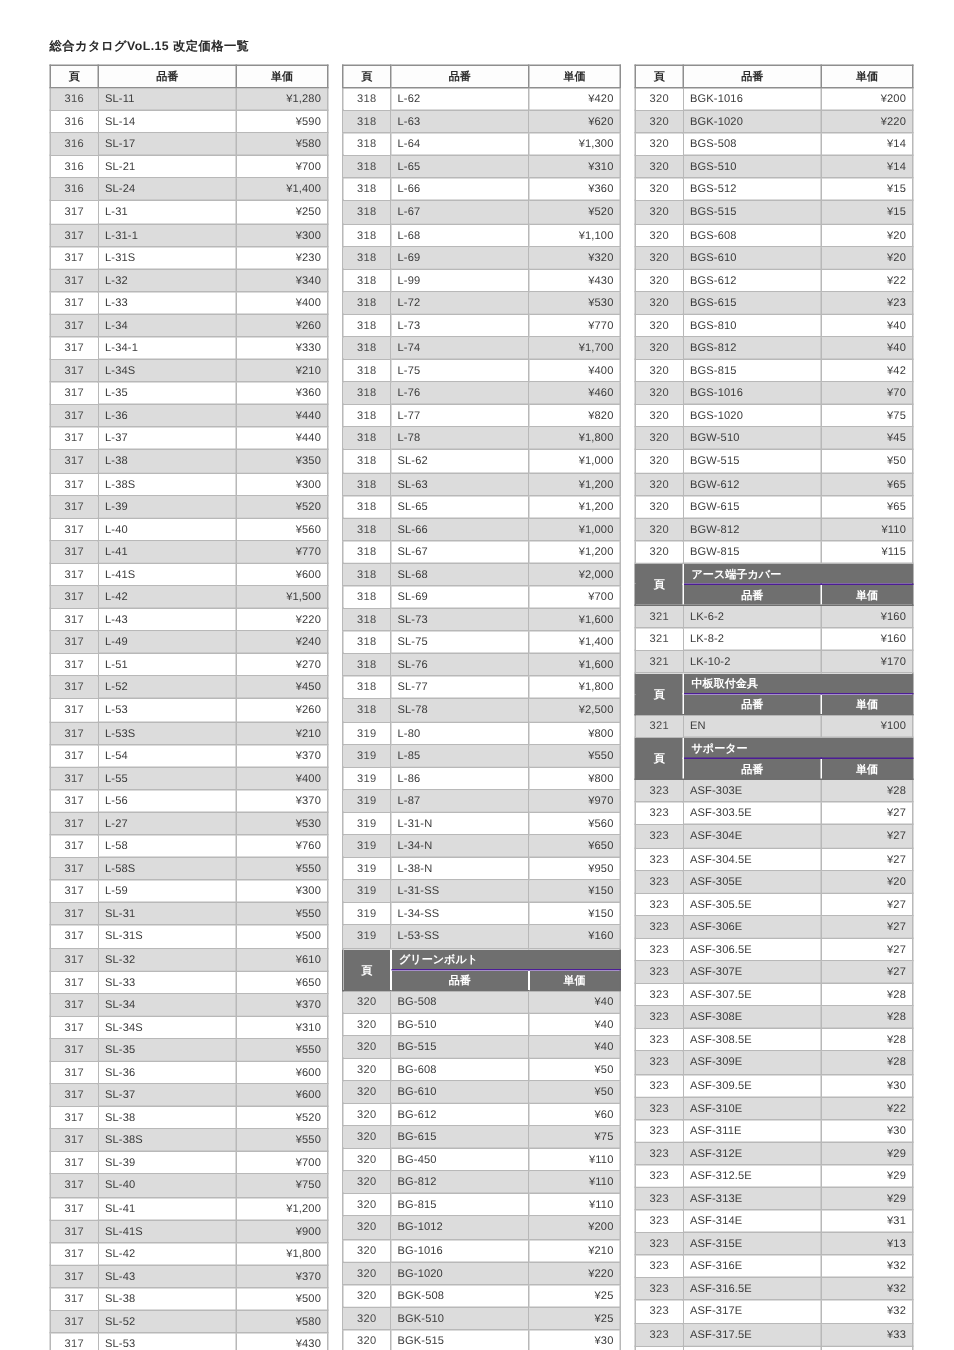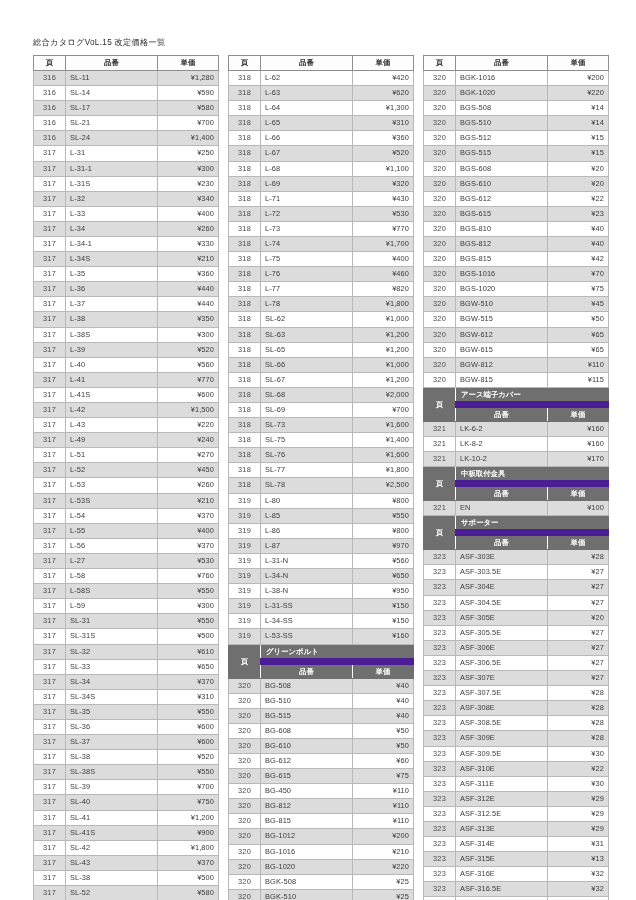--- a/index.html
+++ b/index.html
@@ -12,24 +12,24 @@
     -webkit-font-smoothing:antialiased;
   }
   .page{
     position:relative;
     width:636px;height:900px;
     box-sizing:border-box;
     padding:26px 28px 0 33px;
   }
   .doc-title{
     font-size:8.2px;
-    font-weight:normal;
+    font-weight:bold;
     color:#2b2b2b;
     letter-spacing:.3px;
-    margin:12px 0 7px 0;
+    margin:0 0 7px 0;
     line-height:1.2;
   }
   .columns{
     display:flex;
     flex-direction:row;
     align-items:flex-start;
     gap:10px;
   }
   .col{
     width:185px;
@@ -91,21 +91,21 @@
   }
   .sec .sec-page{
     background:#6f6f6f;
     color:#ffffff;
     text-align:center;
     vertical-align:middle;
     border-right:1px solid #ffffff;
   }
   .sec .sec-name{
     text-align:left;
-    border-bottom:7px solid #4c1d95;
+    border-bottom:1px solid #4c1d95;
     padding-left:5px;
   }
   .sec2 td{
     background:#6f6f6f;
     color:#ffffff;
     border-color:#6f6f6f;
     text-align:center;
     font-weight:bold;
     height:13px;
     line-height:13px;
@@ -478,21 +478,21 @@
               <td class="code">L-68</td>
               <td class="price">¥1,100</td>
             </tr>
             <tr class="alt">
               <td class="page">318</td>
               <td class="code">L-69</td>
               <td class="price">¥320</td>
             </tr>
             <tr class="plain">
               <td class="page">318</td>
-              <td class="code">L-71</td>
+              <td class="code">L-99</td>
               <td class="price">¥430</td>
             </tr>
             <tr class="alt">
               <td class="page">318</td>
               <td class="code">L-72</td>
               <td class="price">¥530</td>
             </tr>
             <tr class="plain">
               <td class="page">318</td>
               <td class="code">L-73</td>

